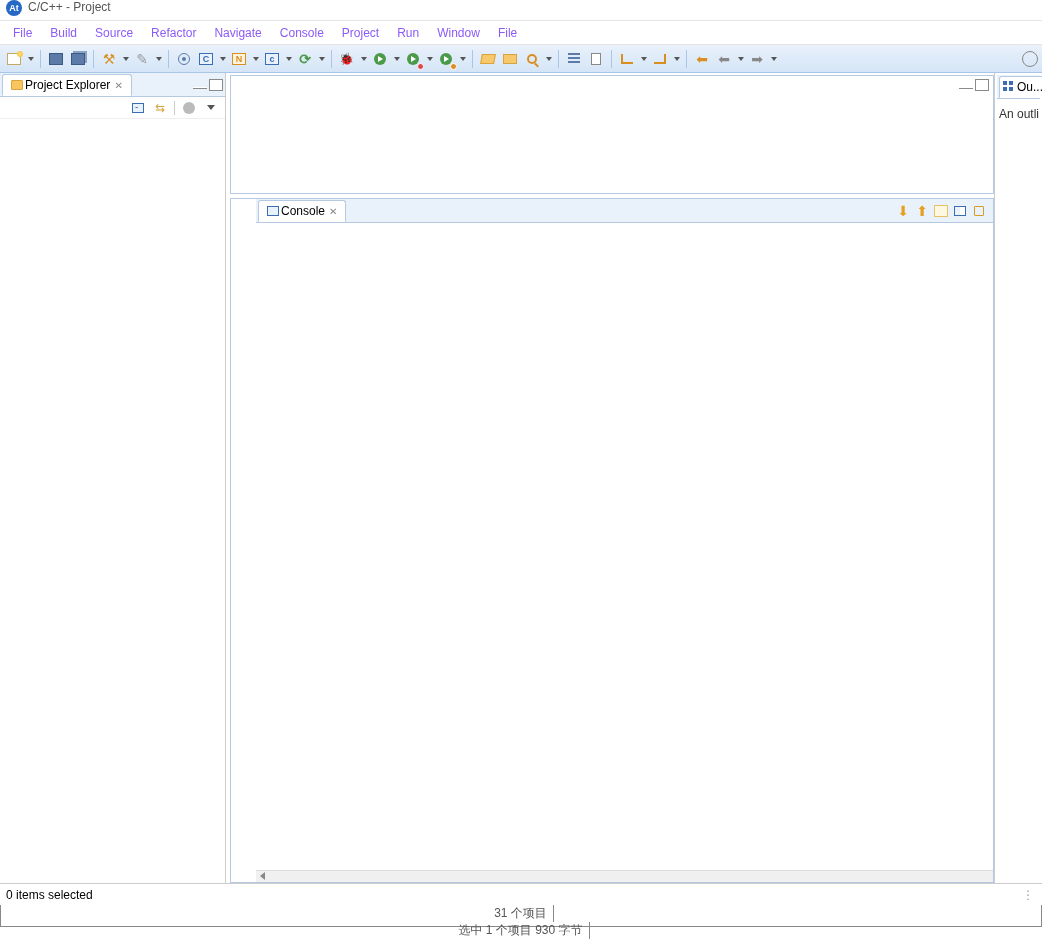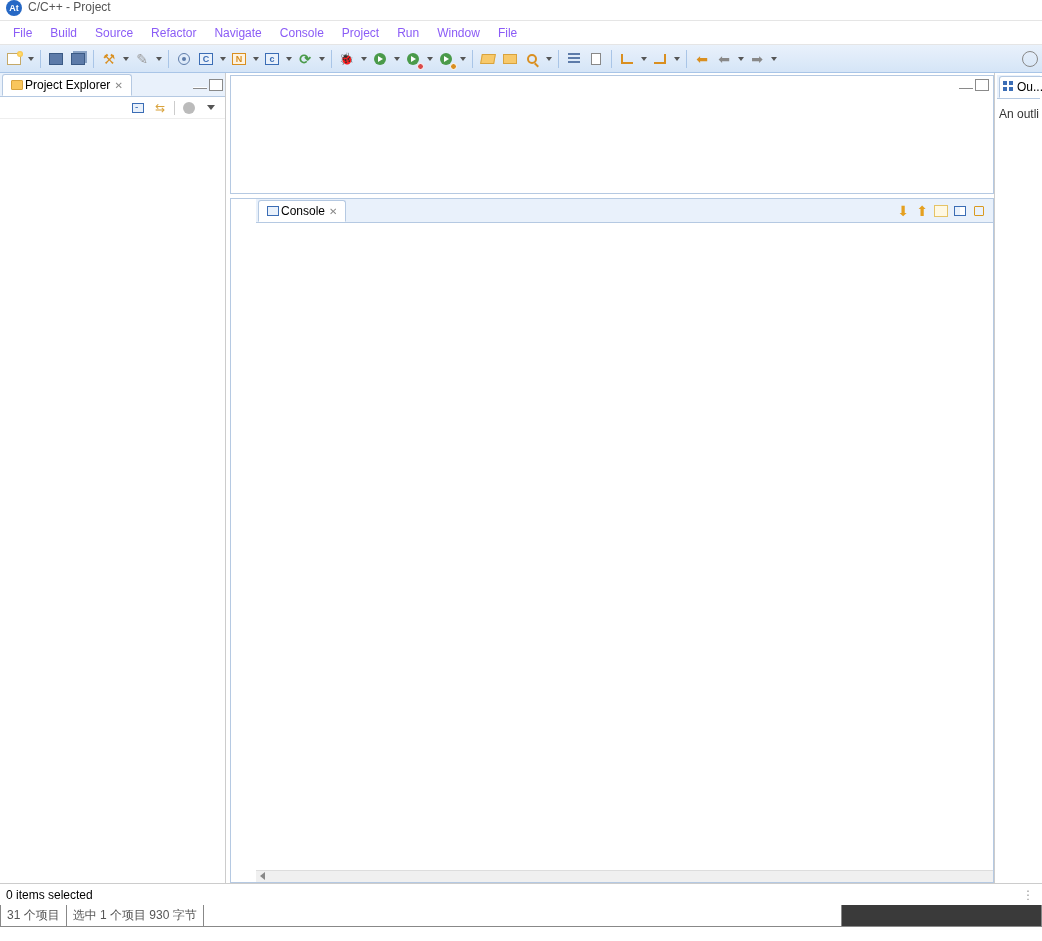--- a/index.html
+++ b/index.html
@@ -64,21 +64,21 @@
 .outline .ico-outline { width:12px; height:12px; display:inline-block; background:
   linear-gradient(#3b6db5,#3b6db5) 0 0/4px 4px no-repeat,
   linear-gradient(#3b6db5,#3b6db5) 6px 0/4px 4px no-repeat,
   linear-gradient(#3b6db5,#3b6db5) 0 6px/4px 4px no-repeat,
   linear-gradient(#3b6db5,#3b6db5) 6px 6px/4px 4px no-repeat; }
 .outline-body { padding: 8px 2px; color: #333; white-space: nowrap; }
 
 .statusbar { height: 22px; border-top: 1px solid #ccc; display: flex; align-items: center; padding: 0 6px; background: #fff; justify-content: space-between; }
 .status-right { color: #999; letter-spacing: 2px; }
 
-.bottom-strip { height: 22px; border: 1px solid #888; border-top: none; display: flex; align-items: center; }
+.bottom-strip { height: 22px; border: 1px solid #888; border-top: none; display: flex; align-items: center; flex-direction: column; }
 .bottom-strip .seg { padding: 0 6px; color: #555; border-right: 1px solid #888; height: 100%; display:flex; align-items:center; }
 .bottom-strip .spacer { flex:1; }
 .bottom-strip .dark-tab { width: 200px; height: 100%; background: #3a3a3a; border-left:1px solid #888; }
 
 
 .i-new { width:14px; height:12px; background:#fff; border:1px solid #c5a968; position:relative; }
 .i-new::after { content:""; position:absolute; top:-3px; right:-3px; width:6px; height:6px; background:radial-gradient(#ffe27a,#f7b733); border-radius:50%; }
 .i-save { width:14px; height:12px; background:#5d7ba9; border:1px solid #3b5a85; }
 .i-saveall { width:14px; height:12px; background:#5d7ba9; border:1px solid #3b5a85; box-shadow:2px -2px 0 #8aa3c5; }
 .i-hammer { color:#d98f20; font-size:14px; }

